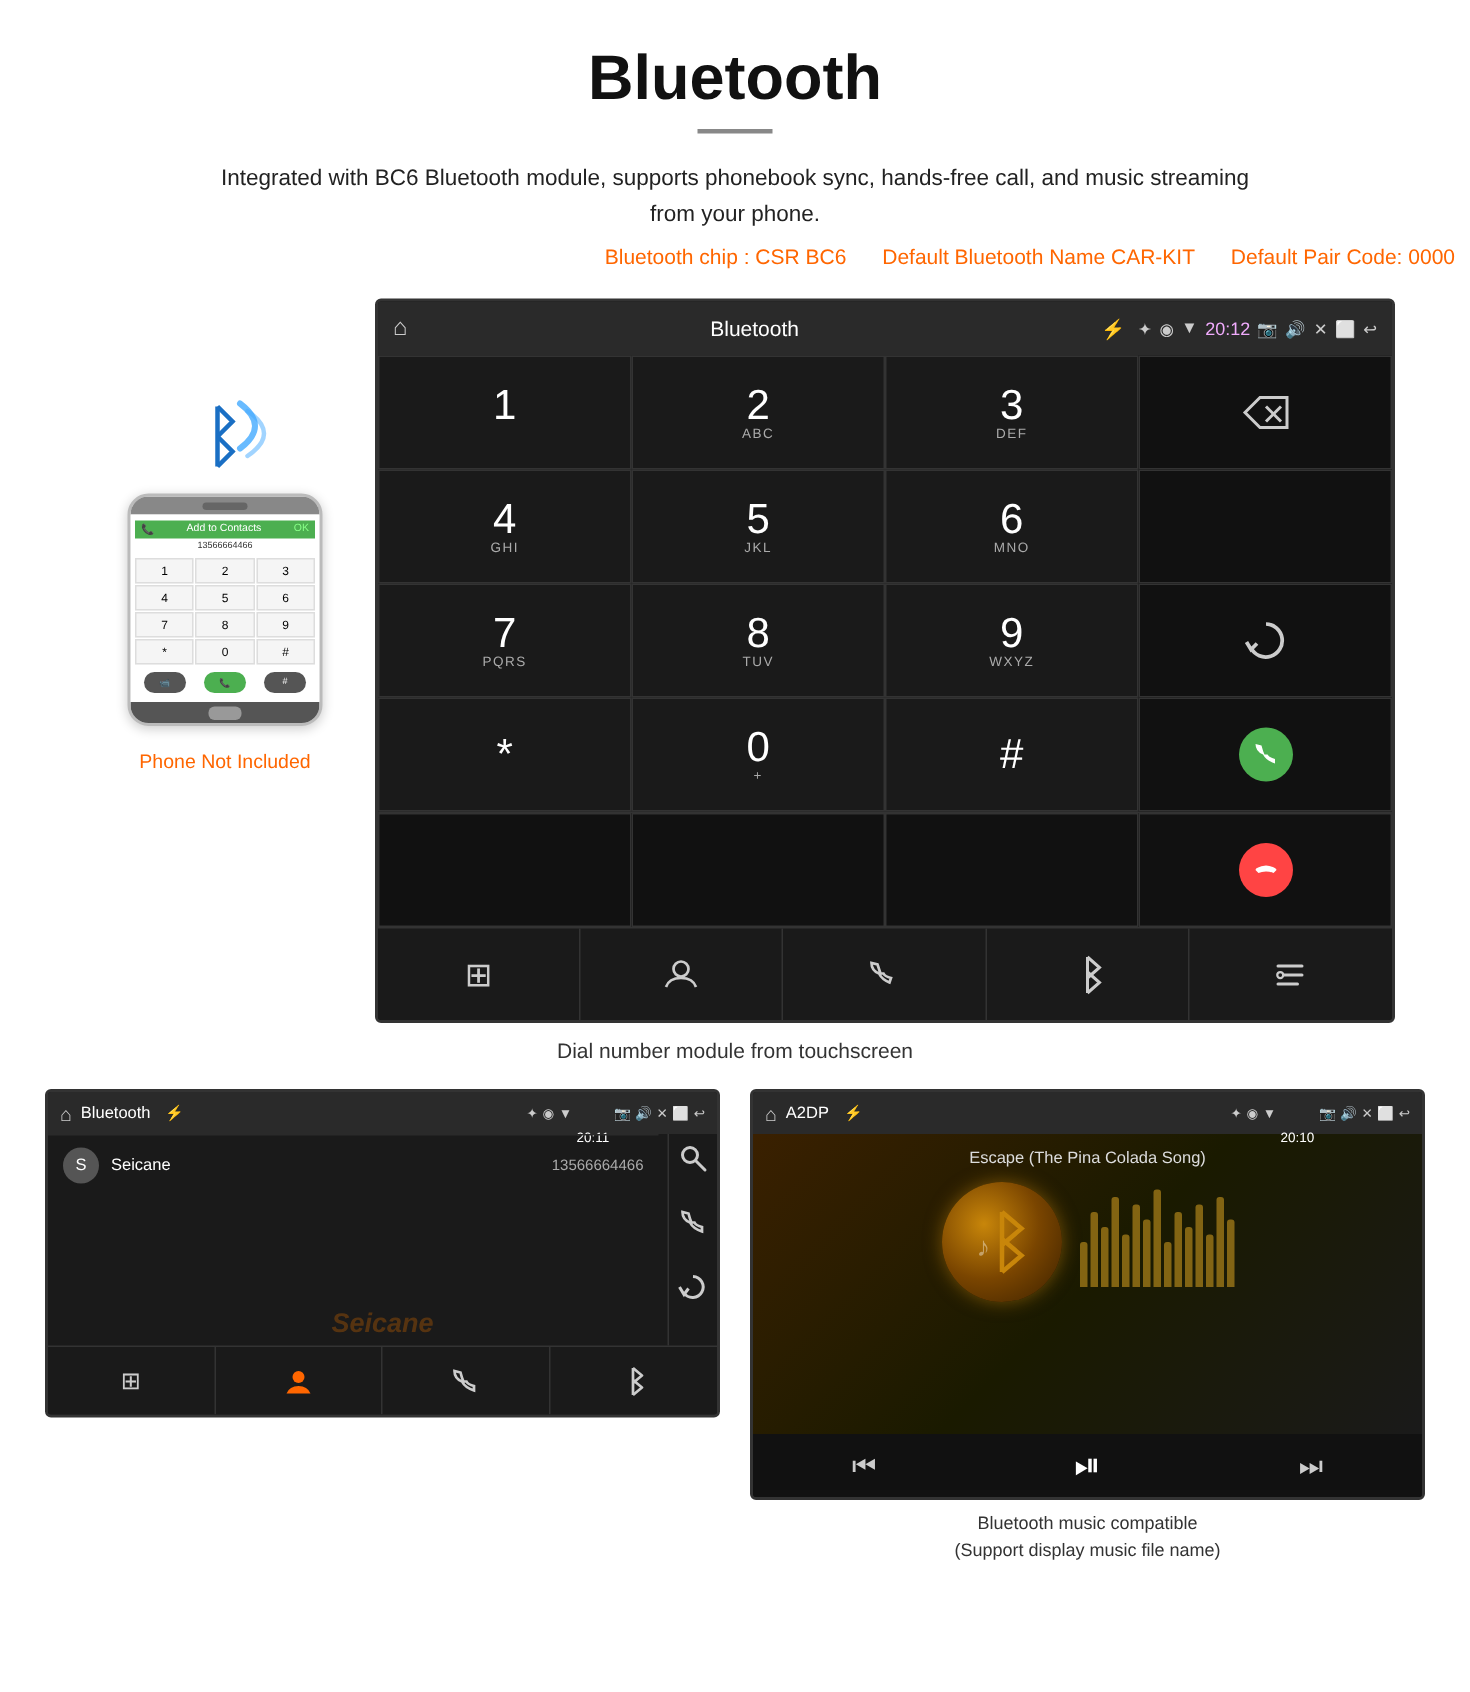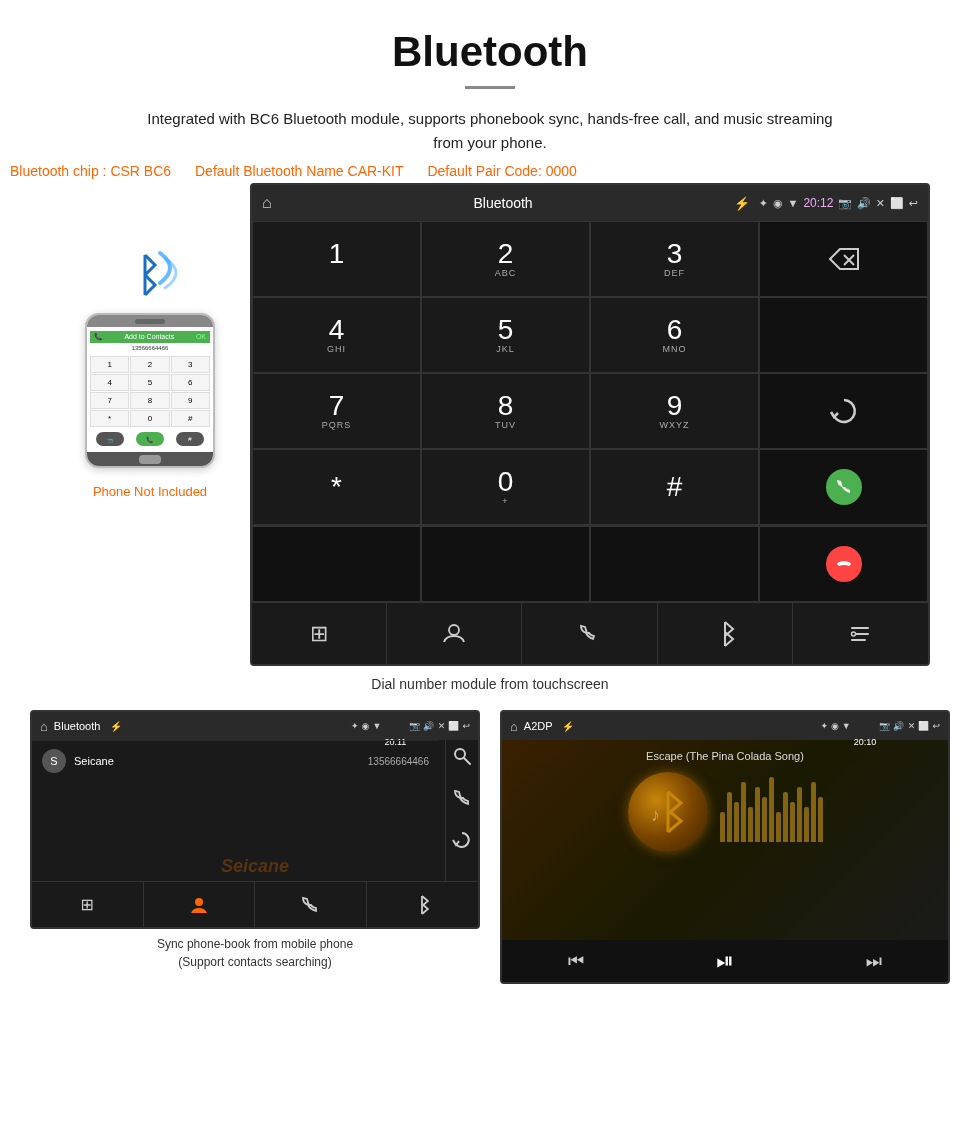--- a/index.html
+++ b/index.html
@@ -27,24 +27,24 @@
     }
     .description {
       text-align: center;
       font-size: 15px;
       color: #222;
       line-height: 1.6;
       max-width: 700px;
       margin: 0 auto 8px;
     }
     .specs {
-      text-align: left;
+      text-align: right;
       font-size: 14px;
       color: #f60;
-      margin-bottom: 4px;
+      margin-bottom: 20px;
     }
     .specs span { margin: 0 10px; }
 
     
     .main-screen-section {
       display: flex;
       justify-content: center;
       align-items: flex-start;
       gap: 0;
       margin: 0 30px 10px;
@@ -714,24 +714,20 @@
               <polyline points="7,1 13,6 7,11" fill="none" stroke="#ccc" stroke-width="1.8"></polyline>
               <polyline points="7,19 13,14 7,9" fill="none" stroke="#ccc" stroke-width="1.8"></polyline>
             </svg>
         </div>
       </div>
     </div>
 
     <div style="position:relative;width:100%;height:0;">
       <div style="position:absolute;bottom:52px;left:50%;transform:translateX(-50%);color:rgba(200,100,0,0.35);font-size:18px;font-style:italic;font-weight:bold;white-space:nowrap;">Seicane</div>
     </div>
-    <div class="caption-small">
-      <span>Sync phone-book from mobile phone</span><br>
-      <span>(Support contacts searching)</span>
-    </div>
   </div>
 
   <div class="bottom-screen-block">
     <div class="car-screen-small">
 
       <div class="small-statusbar">
         <span class="ss-home">⌂</span>
         <span class="ss-title">A2DP</span>
         <span style="color:#aaa;font-size:10px;margin-left:4px;">⚡</span>
         <div class="ss-icons">
@@ -781,15 +777,19 @@
             </div>
         </div>
       </div>
 
       <div class="music-controls-bar">
         <span class="mc-btn">⏮</span>
         <span class="mc-btn-play">⏯</span>
         <span class="mc-btn">⏭</span>
       </div>
     </div>
+    <div class="caption-small">
+      <span>Bluetooth music compatible</span><br>
+      <span>(Support display music file name)</span>
+    </div>
   </div>
 
 </div>
 
 </body></html>

